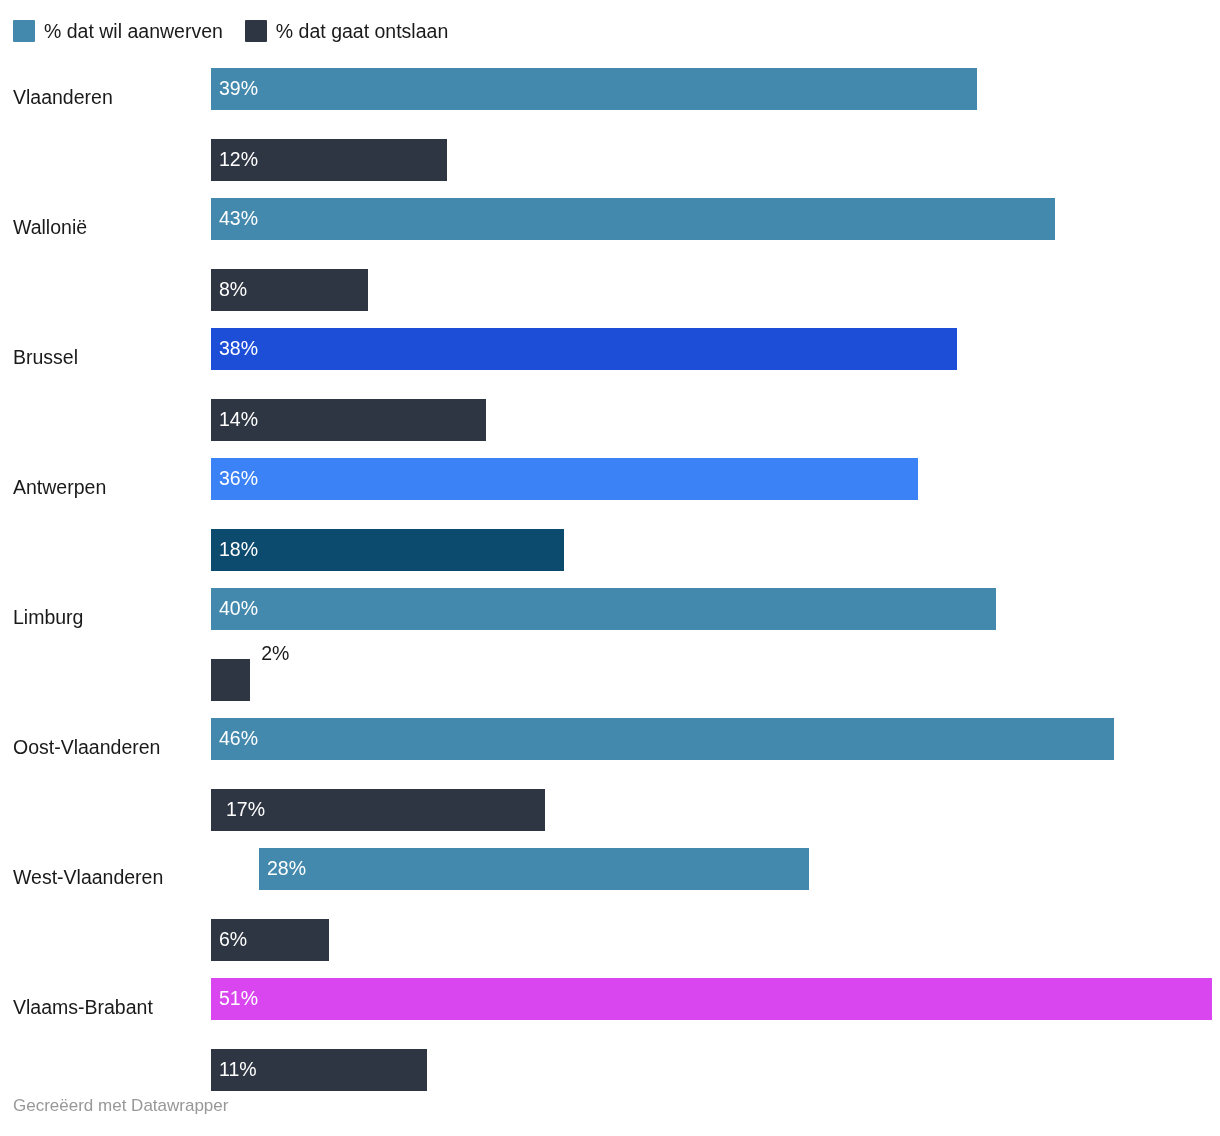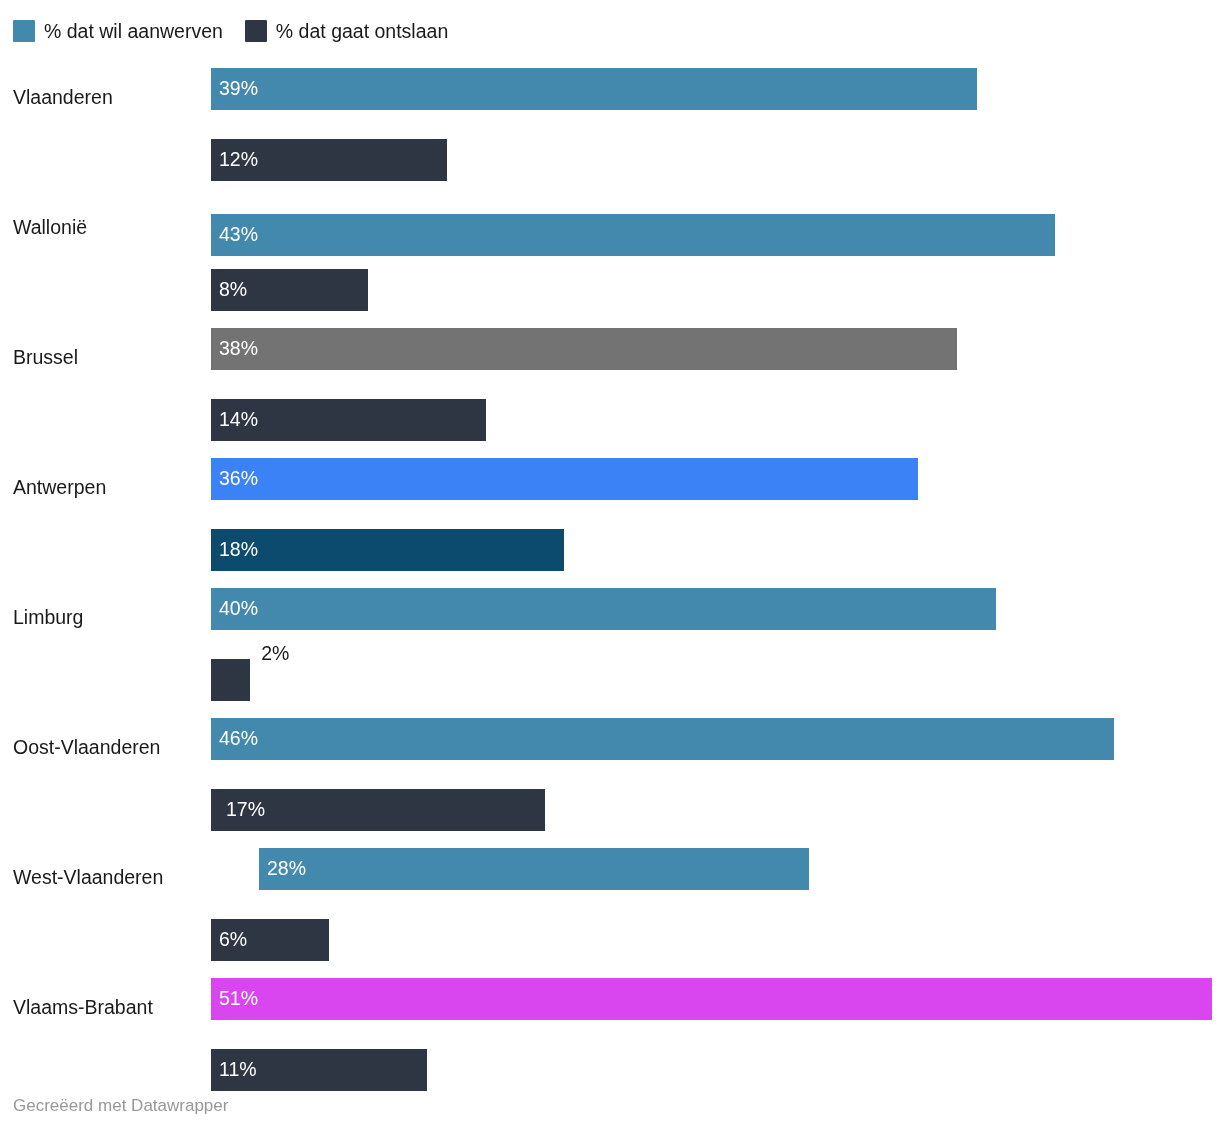--- a/index.html
+++ b/index.html
@@ -148,36 +148,36 @@
             <div class="bar secondary" style="width: 235.56px; background: rgb(47, 54, 67);">
               <span class="bar-value-in">12%</span>
             </div>
           </div>
         </div>
       </div>
       <div class="row">
         <div class="row-label">Wallonië</div>
         <div class="bars">
           <div class="bar-track">
-            <div class="bar primary" style="width: 844.09px; background: rgb(67, 137, 173); margin-top: 16px;">
+            <div class="bar primary" style="width: 844.09px; background: rgb(67, 137, 173);">
               <span class="bar-value-in">43%</span>
             </div>
           </div>
           <div class="bar-track">
             <div class="bar secondary" style="width: 157.04px; background: rgb(47, 54, 67);">
               <span class="bar-value-in">8%</span>
             </div>
           </div>
         </div>
       </div>
       <div class="row">
         <div class="row-label">Brussel</div>
         <div class="bars">
           <div class="bar-track">
-            <div class="bar primary" style="width: 745.94px; background: #737373;">
+            <div class="bar primary" style="width: 745.94px; background: #1d4ed8;">
               <span class="bar-value-in">38%</span>
             </div>
           </div>
           <div class="bar-track">
             <div class="bar secondary" style="width: 274.82px; background: rgb(47, 54, 67);">
               <span class="bar-value-in">14%</span>
             </div>
           </div>
         </div>
       </div>

